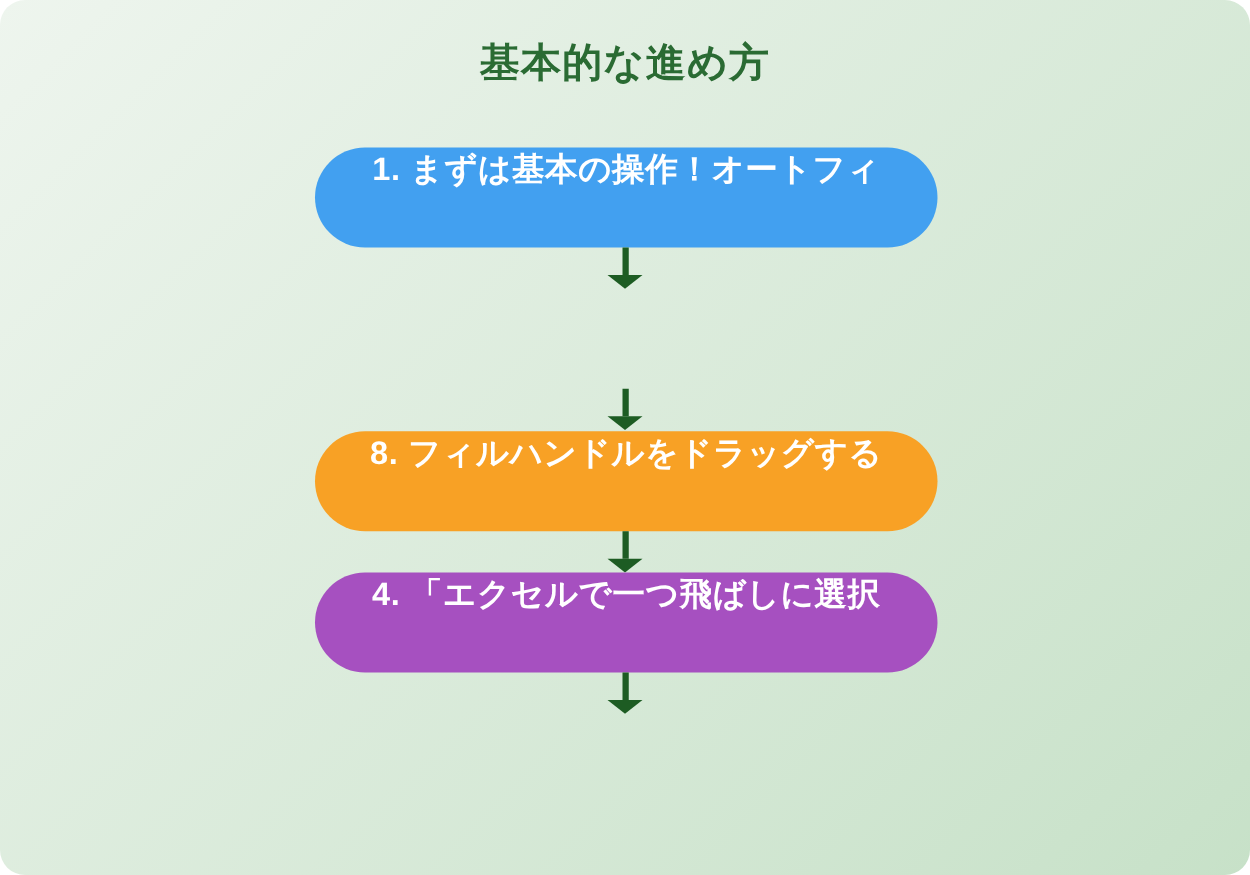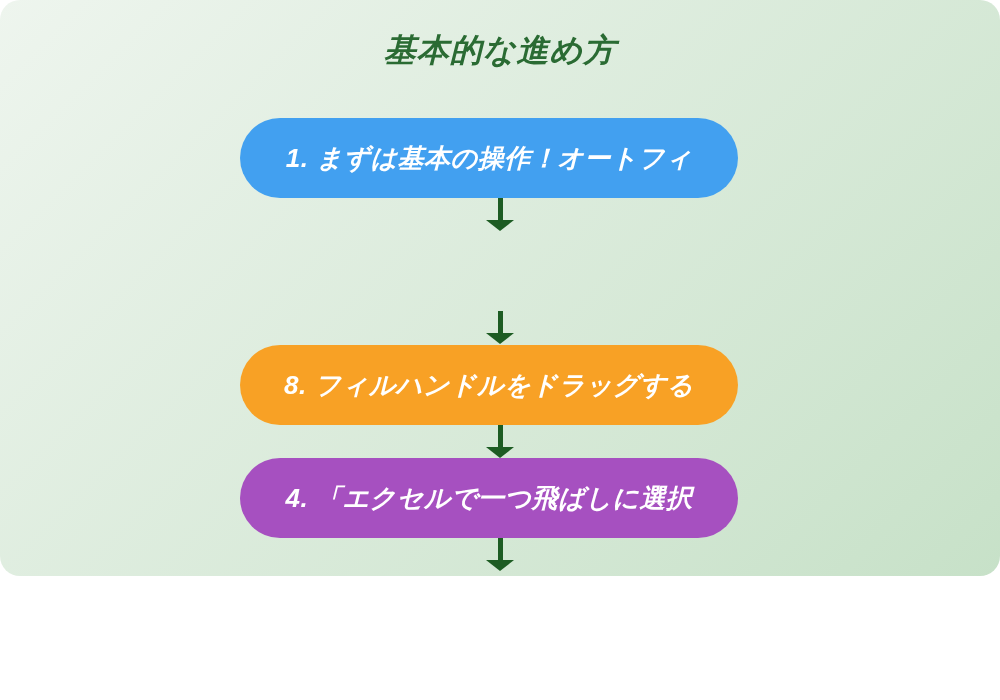--- a/index.html
+++ b/index.html
@@ -4,47 +4,46 @@
 <style>
   html, body {
     margin: 0;
     padding: 0;
     background: #ffffff;
     font-family: "Liberation Sans", "DejaVu Sans", sans-serif;
   }
   .card {
     position: relative;
     width: 1000px;
-    height: 576px;
+    height: 700px;
     border-radius: 20px;
     overflow: hidden;
     
     background: #dcecdc;
-    font-style: italic;
   }
   .title {
     position: absolute;
     top: 30px;
     left: 0;
     width: 100%;
     margin: 0;
     text-align: center;
     font-size: 32px;
     line-height: 40px;
     font-weight: 700;
     letter-spacing: 1px;
   }
   .step {
     position: absolute;
-    left: 240px;
+    left: 252px;
     width: 498px;
     height: 80px;
     border-radius: 40px;
     display: flex;
-    align-items: center;
+    align-items: flex-start;
     justify-content: center;
   }
   .step-label {
     color: #ffffff;
     font-size: 26px;
     font-weight: 700;
     letter-spacing: 0.5px;
     white-space: nowrap;
   }
   .arrow {

